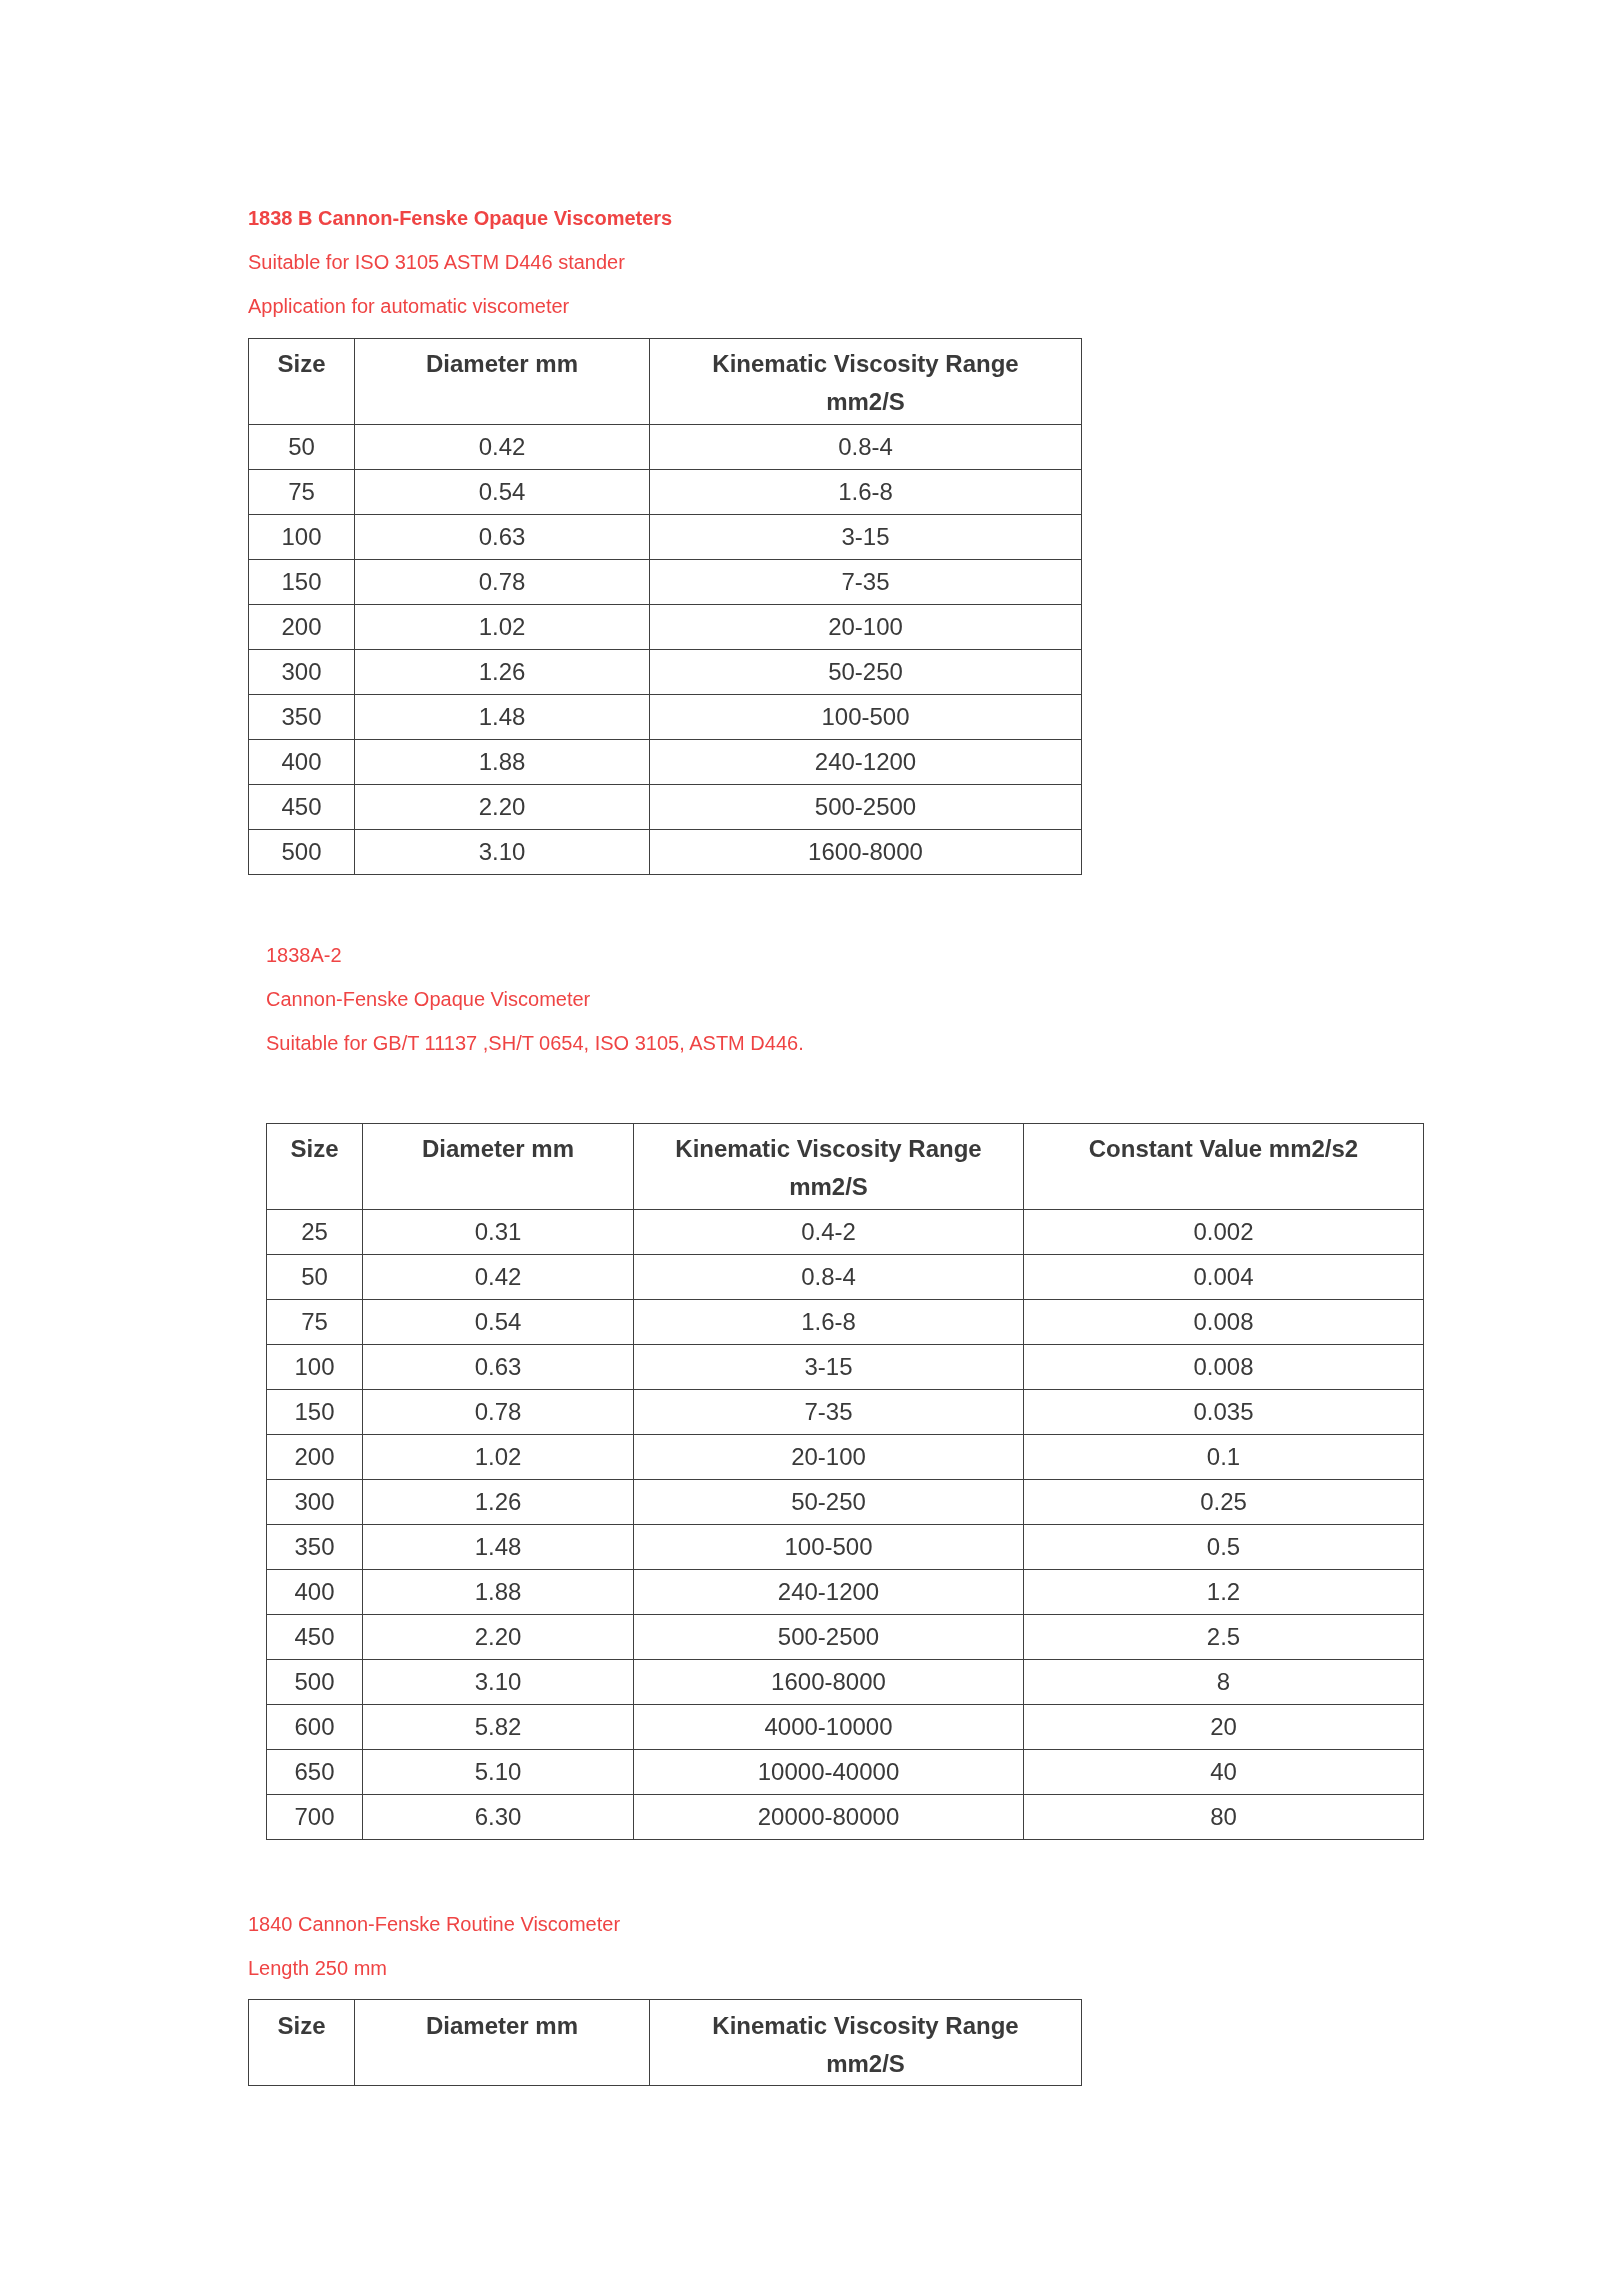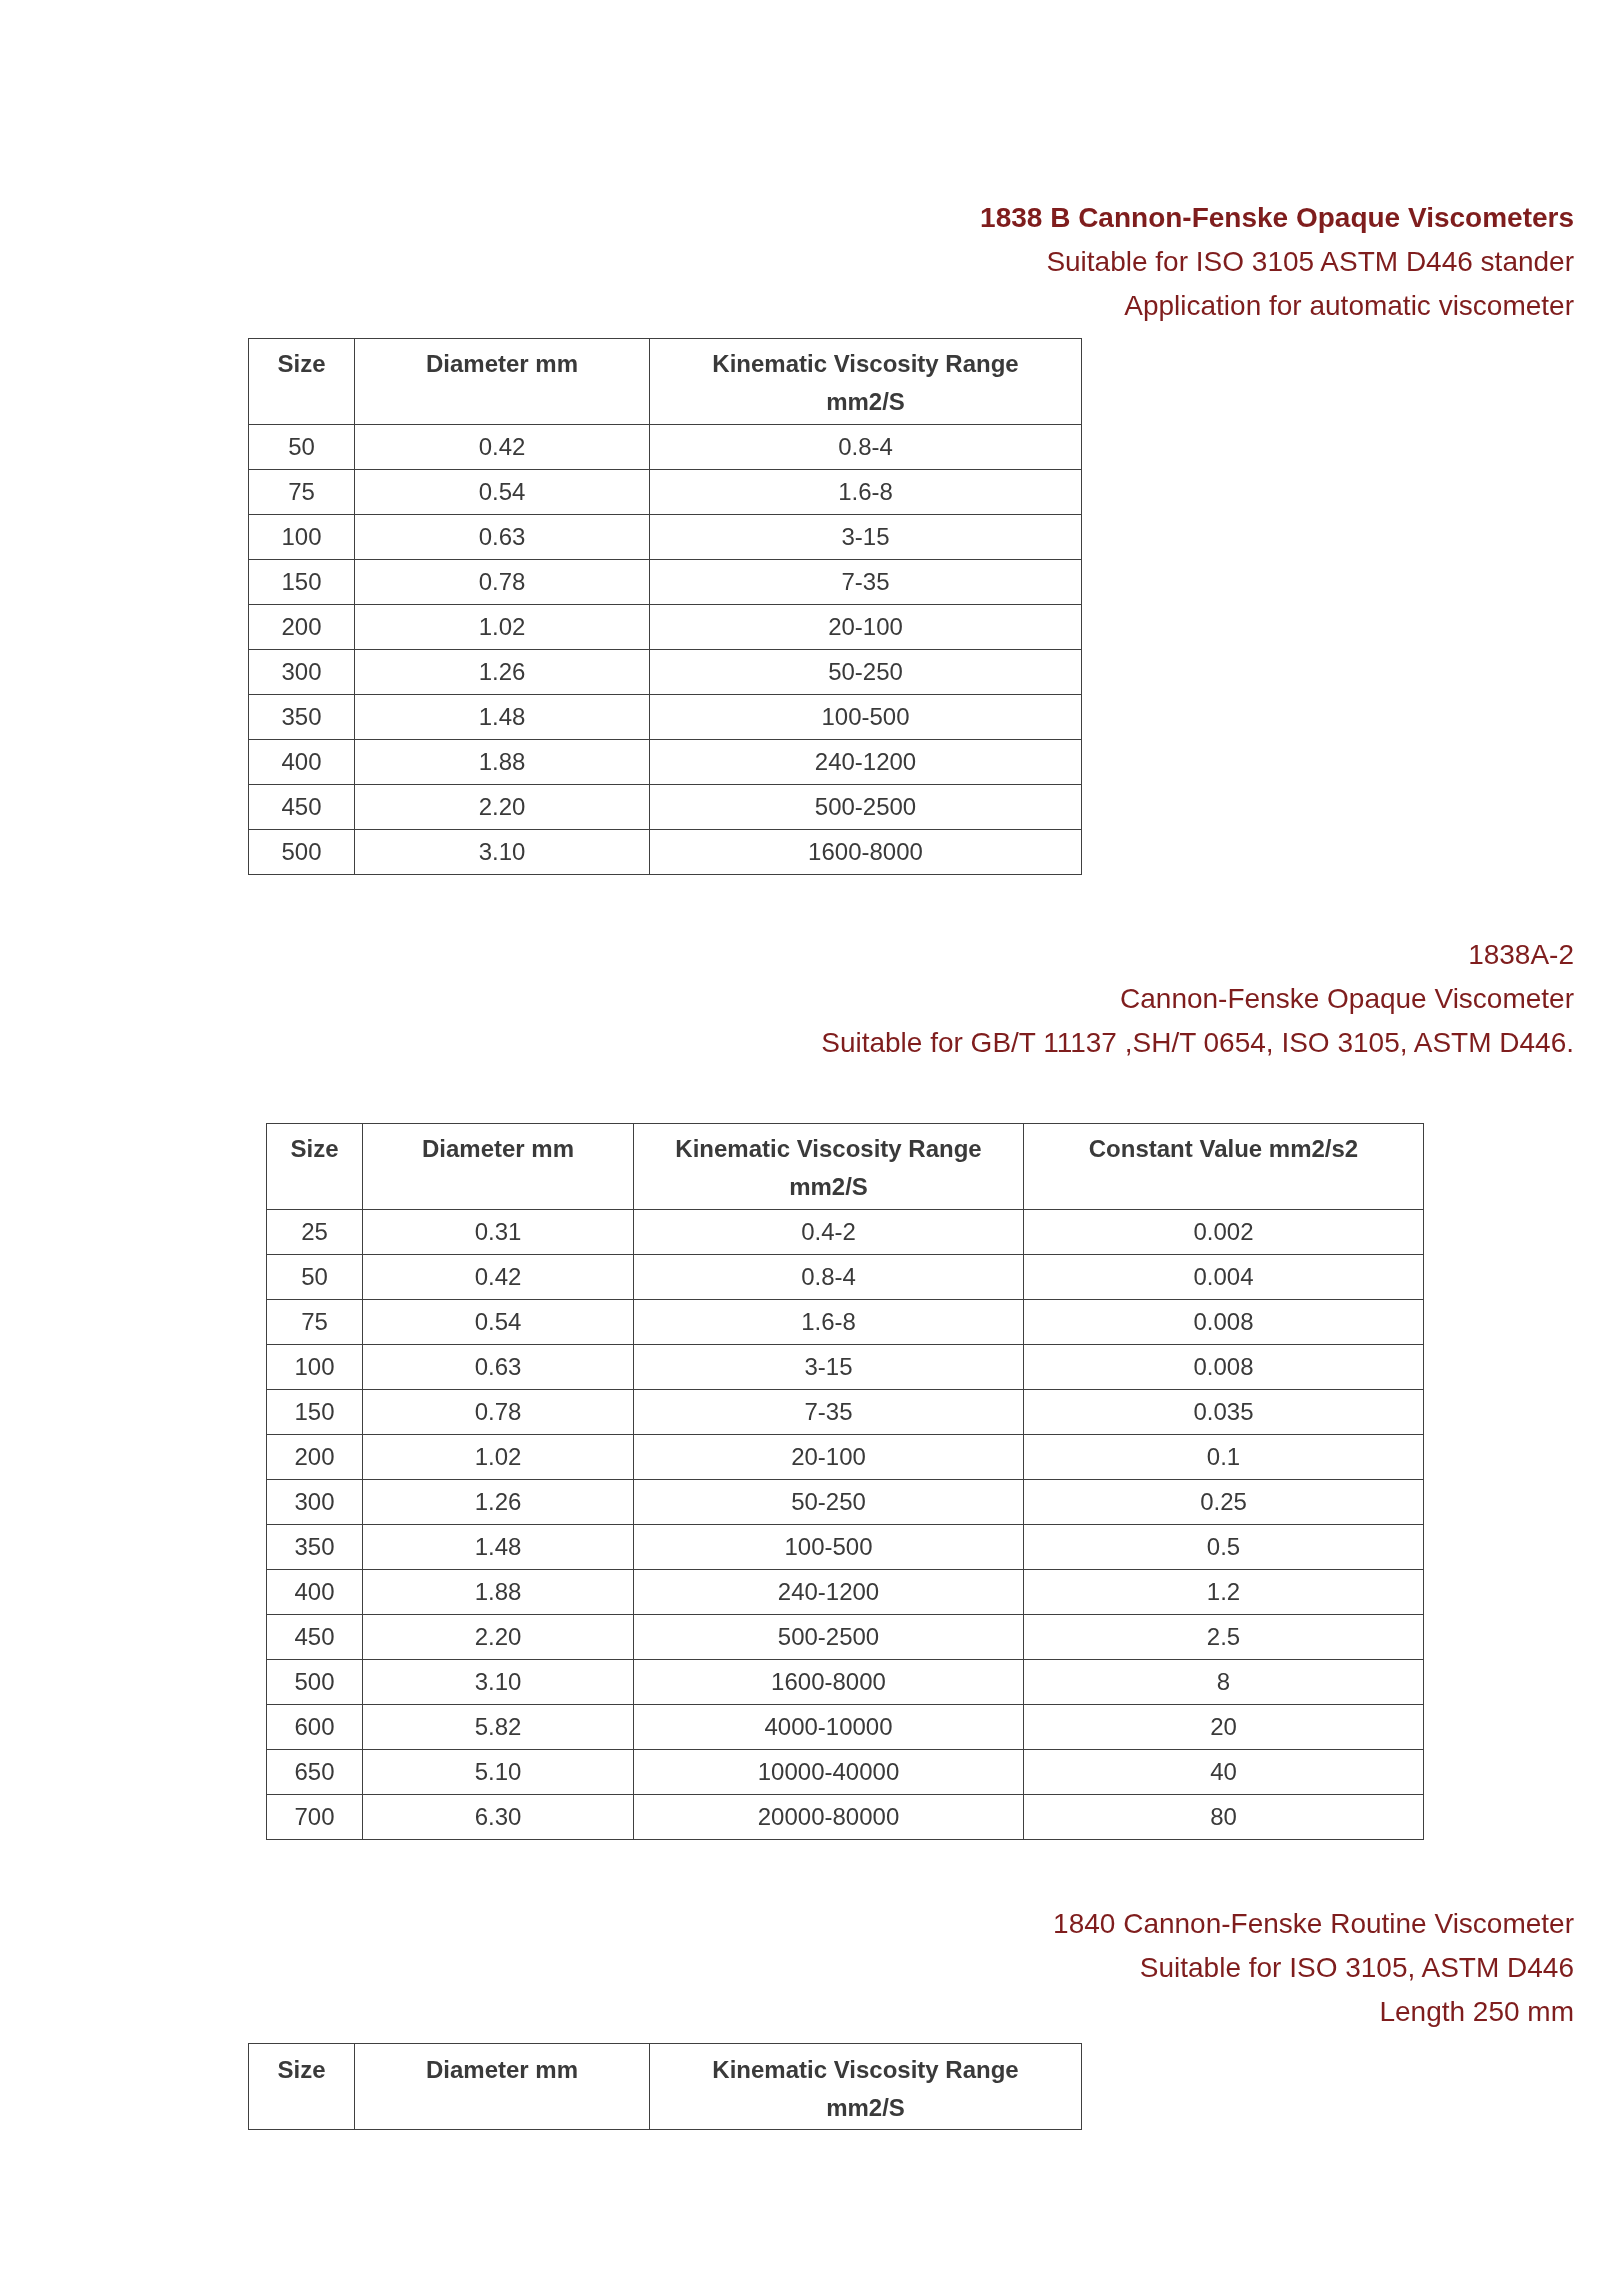--- a/index.html
+++ b/index.html
@@ -9,25 +9,24 @@
     height: 2295px;
     font-family: "Liberation Sans", sans-serif;
     color: #3a3a3a;
     position: relative;
     overflow: hidden;
   }
   .page {
     padding: 196px 49px 0 248px;
   }
   p, h1 {
-    font-size: 28px;
+    font-size: 20px;
     line-height: 44px;
     font-weight: normal;
-    color: #7f1d1d;
-    text-align: right;
+    color: #ef4444;
   }
   h1 { font-weight: bold; }
 
   table {
     border-collapse: collapse;
     margin-top: 9.7px;
     table-layout: fixed;
   }
   th, td {
     border: 1.6px solid #404040;
@@ -240,21 +239,20 @@
             <td>6.30</td>
             <td>20000-80000</td>
             <td>80</td>
           </tr>
         </tbody>
       </table>
   </section>
 
   <section class="sec3">
     <p>1840 Cannon-Fenske Routine Viscometer</p>
-    <p>Suitable for ISO 3105, ASTM D446</p>
     <p>Length 250 mm</p>
     <table class="t3">
         <thead>
           <tr>
             <th>Size</th>
             <th>Diameter mm</th>
             <th>Kinematic Viscosity Range
 mm2/S</th>
           </tr>
         </thead>

